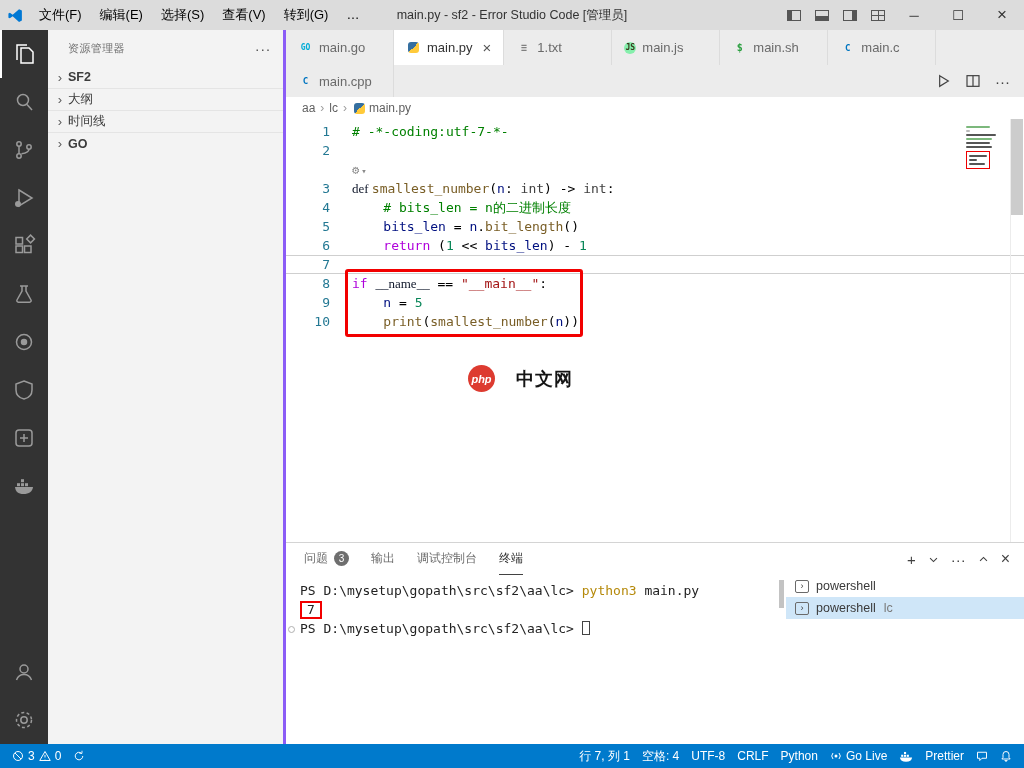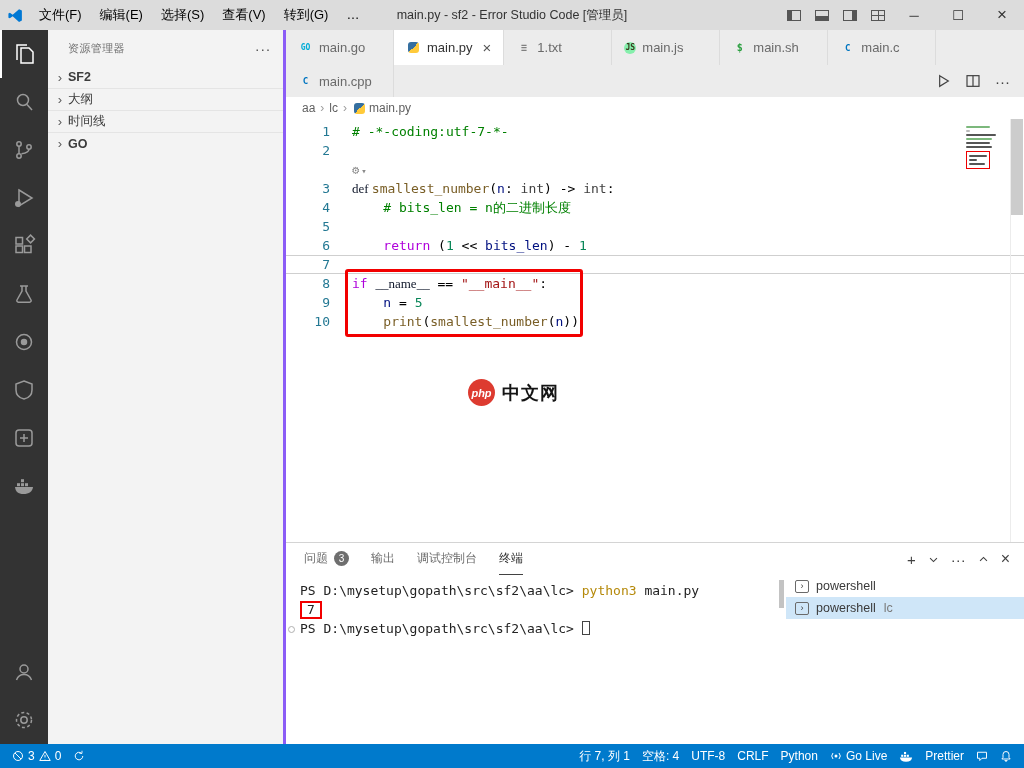--- a/index.html
+++ b/index.html
@@ -76,21 +76,21 @@
   .tok-var { color:#001080; }
   .tok-type { color:#404040; }
   .tok-num { color:#098658; }
   .tok-str { color:#a31515; }
   .tok-plain { color:#000; }
   .lens-ic { color:#8a8a8a; font-size:12px; cursor:pointer; }
   .lens-chev { font-size:9px; color:#8a8a8a; margin-left:2px; }
 
   .editor-redbox { position:absolute; left:59px; top:150px; width:238px; height:68px; border:3px solid #f20000; border-radius:3px; pointer-events:none; }
 
-  .php-logo { position:absolute; left:182px; top:260px; display:flex; align-items:center; gap:7px; }
+  .php-logo { position:absolute; left:182px; top:246px; display:flex; align-items:center; gap:21px; }
   .php-circle { width:27px; height:27px; border-radius:50%; background:#dd3b30; color:#fff; display:flex; align-items:center; justify-content:center; font:italic 700 11px "Liberation Sans",sans-serif; }
   .php-text { font-size:18px; font-weight:700; color:#141414; letter-spacing:1px; }
 
   .minimap { position:absolute; right:20px; top:5px; width:38px; cursor:pointer; }
   .mm { height:2px; margin:2px 0; border-radius:1px; }
   .mm-box { border:1px solid #e00; padding:1px 2px; width:24px; margin-top:3px; }
   .vscroll { position:absolute; right:0; top:0; width:14px; height:100%; border-left:1px solid #ececec; cursor:pointer; }
   .vslider { position:absolute; right:1px; top:0; width:12px; height:96px; background:rgba(110,110,110,.35); }
 
   
@@ -326,21 +326,21 @@
         <span class="bc-item">main.py</span>
       </div>
 
     <div class="editor-body">
       <div class="code-lines" id="code-lines">
           <div class="code-row"><span class="ln">1</span><span class="codetext"><span class="tok-comment"># -*-coding:utf-7-*-</span></span></div>
           <div class="code-row"><span class="ln">2</span><span class="codetext"></span></div>
           <div class="code-row"><span class="ln"></span><span class="codetext"><span class="lens-ic">⚙<span class="lens-chev">▾</span></span></span></div>
           <div class="code-row"><span class="ln">3</span><span class="codetext"><span class="tok-kw">def </span><span class="tok-fn">smallest_number</span><span class="tok-plain">(</span><span class="tok-var">n</span><span class="tok-plain">: </span><span class="tok-type">int</span><span class="tok-plain">) -&gt; </span><span class="tok-type">int</span><span class="tok-plain">:</span></span></div>
           <div class="code-row"><span class="ln">4</span><span class="codetext"><span class="tok-comment">    # bits_len = n的二进制长度</span></span></div>
-          <div class="code-row"><span class="ln">5</span></div>
+          <div class="code-row"><span class="ln">5</span><span class="codetext"><span class="tok-plain">    </span><span class="tok-var">bits_len</span><span class="tok-plain"> = </span><span class="tok-var">n</span><span class="tok-plain">.</span><span class="tok-fn">bit_length</span><span class="tok-plain">()</span></span></div>
           <div class="code-row"><span class="ln">6</span><span class="codetext"><span class="tok-plain">    </span><span class="tok-ctrl">return</span><span class="tok-plain"> (</span><span class="tok-num">1</span><span class="tok-plain"> &lt;&lt; </span><span class="tok-var">bits_len</span><span class="tok-plain">) - </span><span class="tok-num">1</span></span></div>
           <div class="code-row current-line"><span class="ln">7</span><span class="codetext"></span></div>
           <div class="code-row"><span class="ln">8</span><span class="codetext"><span class="tok-ctrl">if</span><span class="tok-plain"> </span><span class="tok-kw">__name__</span><span class="tok-plain"> == </span><span class="tok-str">"__main__"</span><span class="tok-plain">:</span></span></div>
           <div class="code-row"><span class="ln">9</span><span class="codetext"><span class="tok-plain">    </span><span class="tok-var">n</span><span class="tok-plain"> = </span><span class="tok-num">5</span></span></div>
           <div class="code-row"><span class="ln">10</span><span class="codetext"><span class="tok-plain">    </span><span class="tok-fn">print</span><span class="tok-plain">(</span><span class="tok-fn">smallest_number</span><span class="tok-plain">(</span><span class="tok-var">n</span><span class="tok-plain">))</span></span></div>
         </div>
 
       <div class="editor-redbox"></div>
 
       <div class="php-logo">

